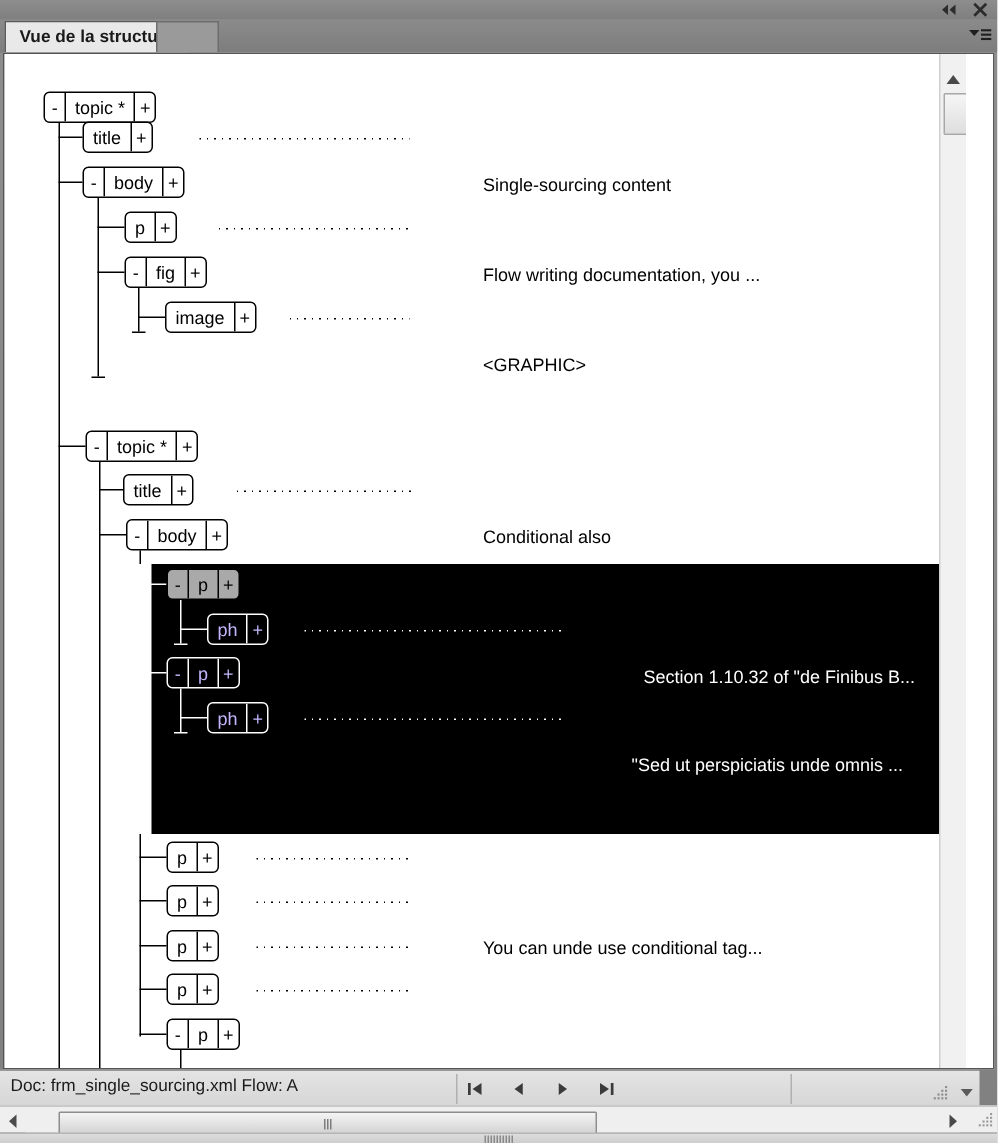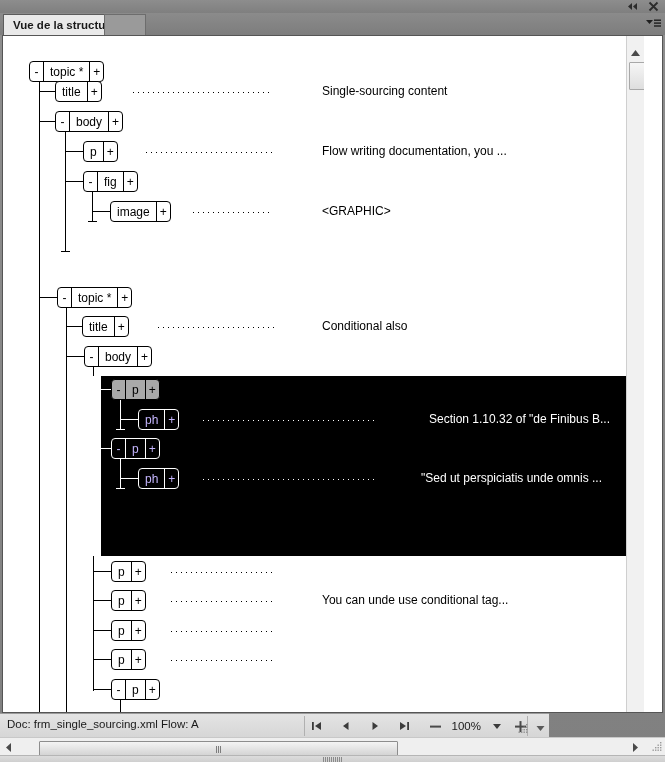--- a/index.html
+++ b/index.html
@@ -79,25 +79,25 @@
   .node.focus .sep{background:#000;}
   .node.focus .cell{color:#000;}
   .vline.w,.hline.w,.endcap.w{background:#fff;}
 
   
   .leader{position:absolute;height:1px;
     background-image:repeating-linear-gradient(to right,#000 0 1px,transparent 1px 5px);}
   .leader.w{background-image:repeating-linear-gradient(to right,#fff 0 1px,transparent 1px 5px);}
 
   
-  .txt{position:absolute;font-size:12px;color:#000;white-space:nowrap;}
+  .txt{position:absolute;font-size:12px;color:#000;white-space:nowrap;margin-top:32px;}
   .txt.w{color:#fff;}
 
   
-  .statusbar{position:absolute;left:0;top:713px;width:549px;height:24px;
+  .statusbar{position:absolute;left:0;top:713px;width:653px;height:24px;
     background:linear-gradient(#e4e4e4,#d6d6d6);
     border-top:1px solid #9a9a9a;box-sizing:border-box;}
   .doc-label{position:absolute;left:7px;top:4px;font-size:11.5px;color:#1a1a1a;
     white-space:nowrap;}
   .sb-sep{position:absolute;top:2px;width:1px;height:20px;background:#b0b0b0;}
   .navbtns{position:absolute;left:310px;top:0px;height:24px;display:flex;
     align-items:center;gap:16px;}
   .navbtn{width:13px;height:14px;display:flex;align-items:center;
     justify-content:center;cursor:pointer;}
   .zoombox{position:absolute;right:22px;top:0;height:24px;display:flex;
@@ -378,39 +378,20 @@
         </svg>
       </span>
       <span class="navbtn">
         <svg width="12" height="12" viewBox="0 0 12 12">
           <polygon points="2,2 2,10 8,6" fill="#3b3b3b"></polygon>
           <rect x="9.2" y="2" width="1.8" height="8" fill="#3b3b3b"></rect>
         </svg>
       </span>
     </div>
 
-    <div class="zoombox">
-      <span class="zbtn">
-        <svg width="13" height="13" viewBox="0 0 13 13">
-          <rect x="1" y="5.6" width="11" height="2" fill="#4a4a4a"></rect>
-        </svg>
-      </span>
-      <span class="zval">100%</span>
-      <span class="zbtn">
-        <svg width="10" height="8" viewBox="0 0 10 8">
-          <polygon points="1,2 9,2 5,7" fill="#3b3b3b"></polygon>
-        </svg>
-      </span>
-      <span class="zbtn">
-        <svg width="13" height="13" viewBox="0 0 13 13">
-          <rect x="1" y="5.6" width="11" height="2" fill="#4a4a4a"></rect>
-          <rect x="5.5" y="1.1" width="2" height="11" fill="#4a4a4a"></rect>
-        </svg>
-      </span>
-    </div>
 
     <span class="grip" style="right:20px;top:9px;">
       <svg width="10" height="10" viewBox="0 0 10 10">
         <g fill="#8d8d8d">
           <rect x="8" y="0" width="1.4" height="1.4"></rect>
           <rect x="5.5" y="2.5" width="1.4" height="1.4"></rect>
             <rect x="8" y="2.5" width="1.4" height="1.4"></rect>
           <rect x="3" y="5" width="1.4" height="1.4"></rect>
             <rect x="5.5" y="5" width="1.4" height="1.4"></rect>
             <rect x="8" y="5" width="1.4" height="1.4"></rect>

